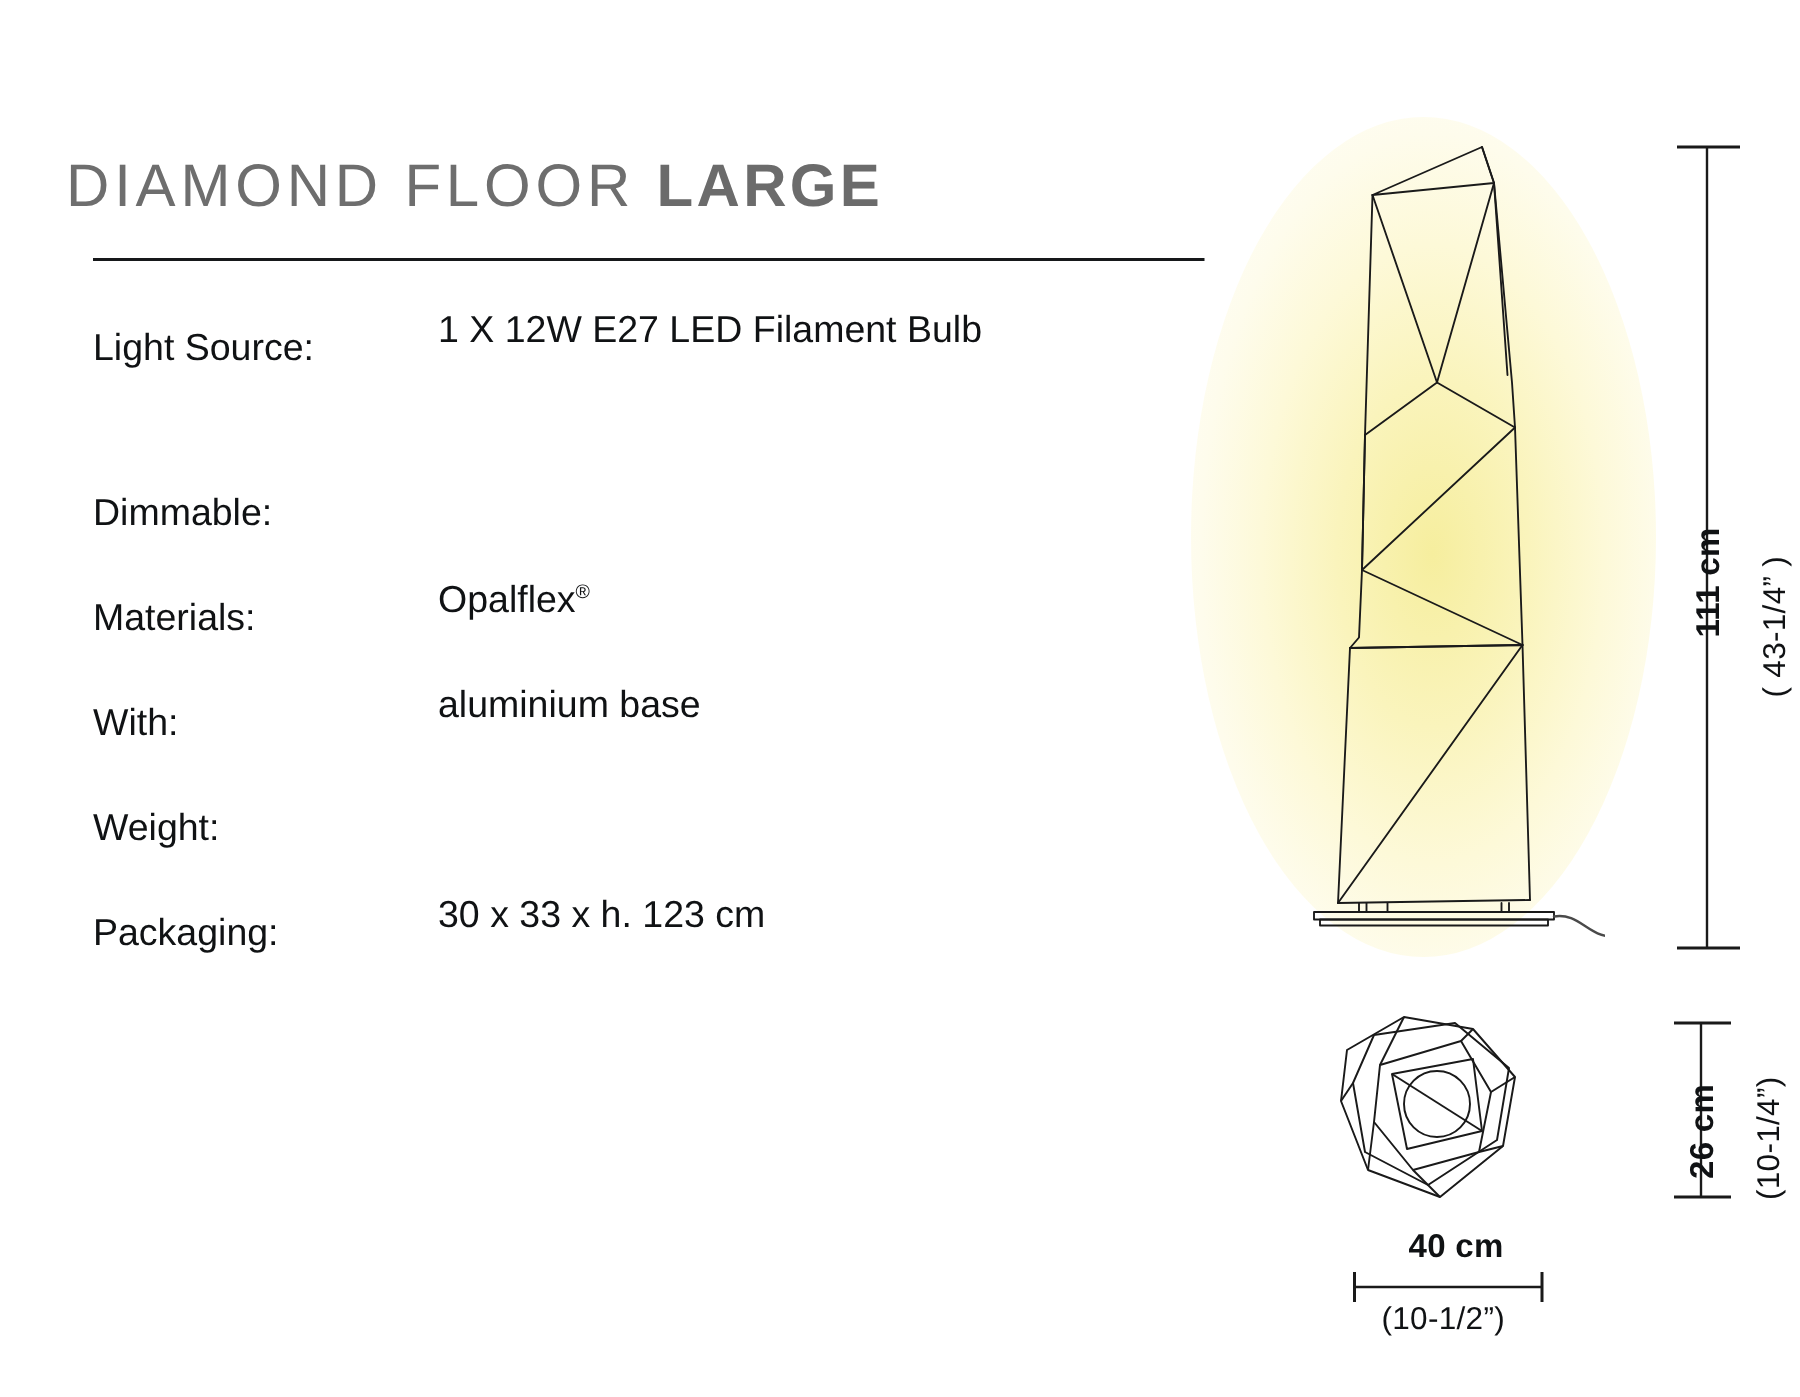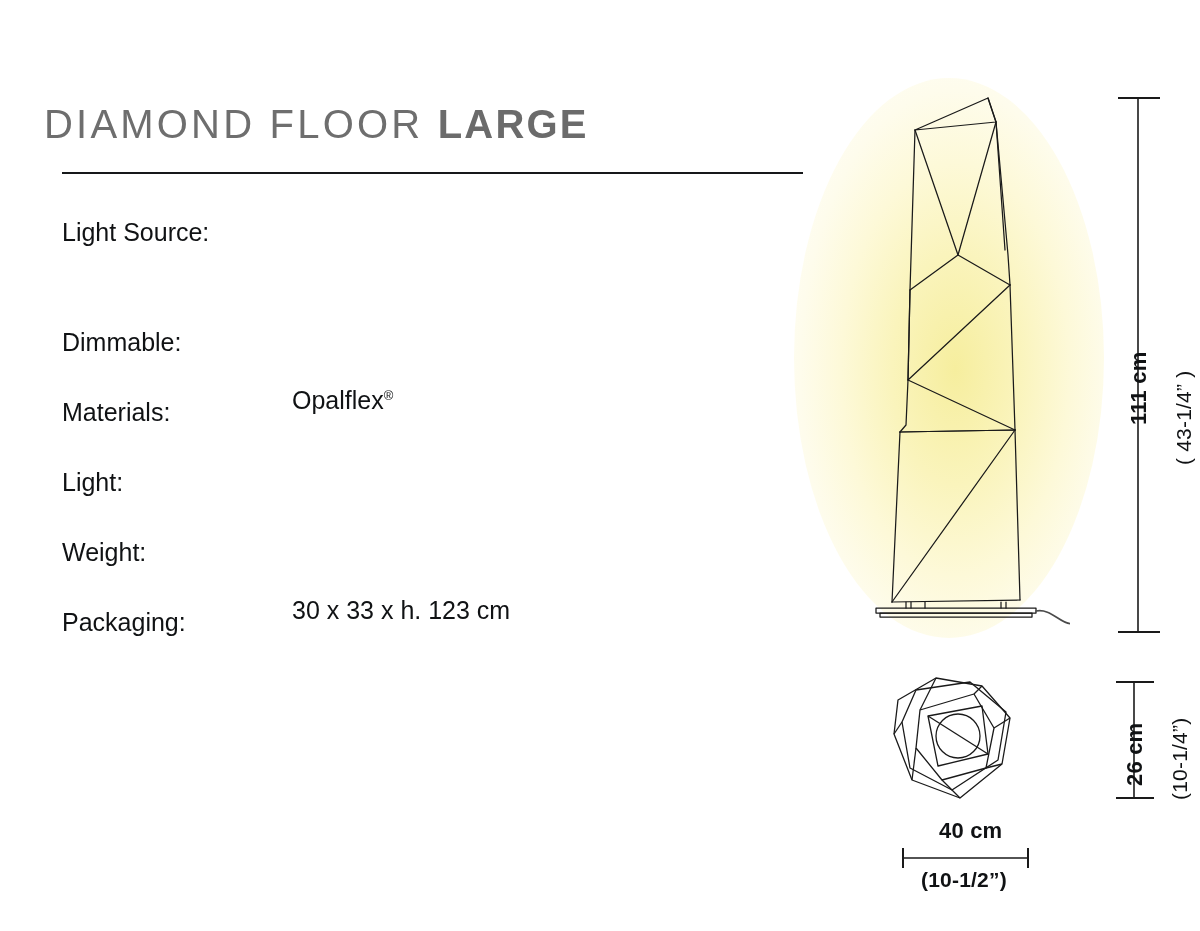--- a/index.html
+++ b/index.html
@@ -181,33 +181,35 @@
   <div id="product-title">
     <span>DIAMOND FLOOR</span><span>&nbsp;</span><span class="title-bold">LARGE</span>
   </div>
 
   <div id="title-rule"></div>
 
   <div id="spec-table">
 
     <div class="spec-row" style="top:0px;">
       <span class="spec-label">Light Source:</span>
+      <span class="spec-value">1 X 12W E27 LED Filament Bulb</span>
     </div>
 
     <div class="spec-row" style="top:110px;">
       <span class="spec-label">Dimmable:</span>
     </div>
 
     <div class="spec-row" style="top:180px;">
       <span class="spec-label">Materials:</span>
       <span class="spec-value"><span>Opalflex</span><sup>®</sup></span>
     </div>
 
     <div class="spec-row" style="top:250px;">
-      <span class="spec-label">Light:</span>
+      <span class="spec-label">With:</span>
+      <span class="spec-value">aluminium base</span>
     </div>
 
     <div class="spec-row" style="top:320px;">
       <span class="spec-label">Weight:</span>
     </div>
 
     <div class="spec-row" style="top:390px;">
       <span class="spec-label">Packaging:</span>
       <span class="spec-value">30 x 33 x h. 123 cm</span>
     </div>
@@ -307,16 +309,16 @@
 
   <div id="dim-width">
     <span class="dim-label-cm" style="left:54px; top:0px;">40 cm</span>
     <svg width="200" height="30" viewBox="0 0 200 30" style="position:absolute;left:0;top:28px;">
       <g stroke="#1a1a1a" stroke-width="1.6">
         <line x1="18" y1="12" x2="143" y2="12"></line>
         <line x1="18" y1="2" x2="18" y2="22" stroke-width="2"></line>
         <line x1="143" y1="2" x2="143" y2="22" stroke-width="2"></line>
       </g>
     </svg>
-    <span class="dim-label-in" style="left:36px; top:50px;font-weight:bold;">(10-1/2”)</span>
+    <span class="dim-label-in" style="left:36px; top:50px;">(10-1/2”)</span>
   </div>
 
 </div>
 
 </body></html>

